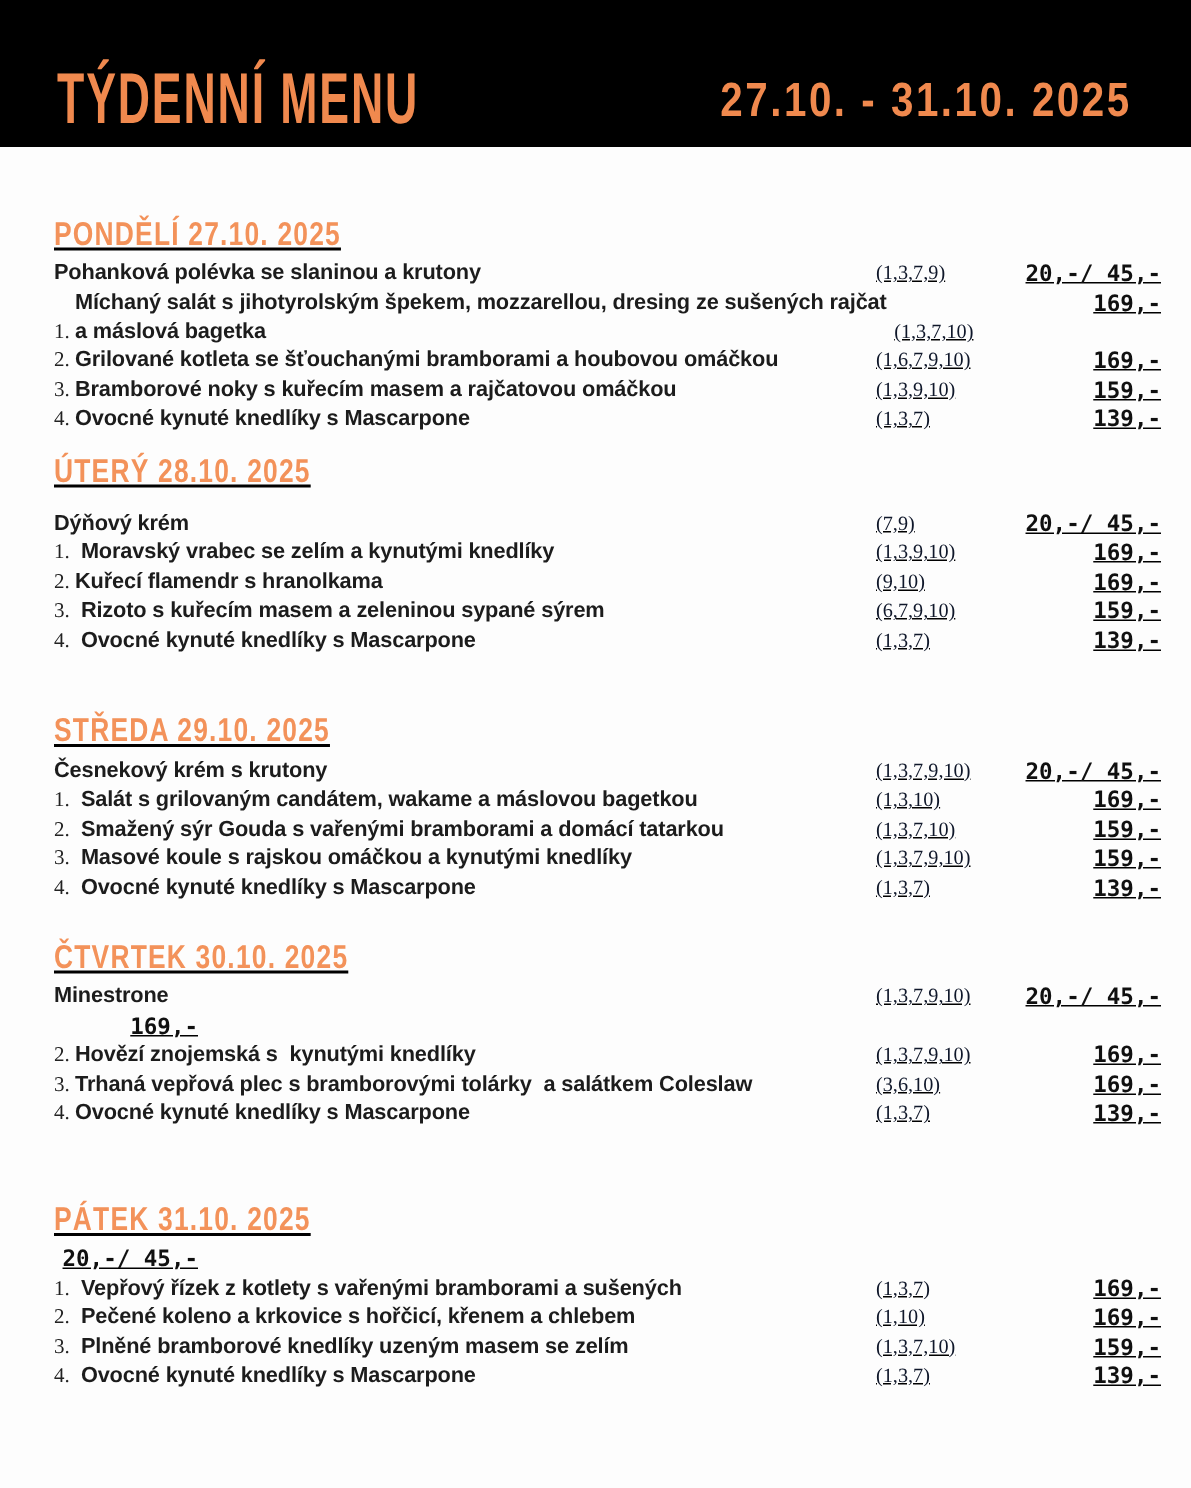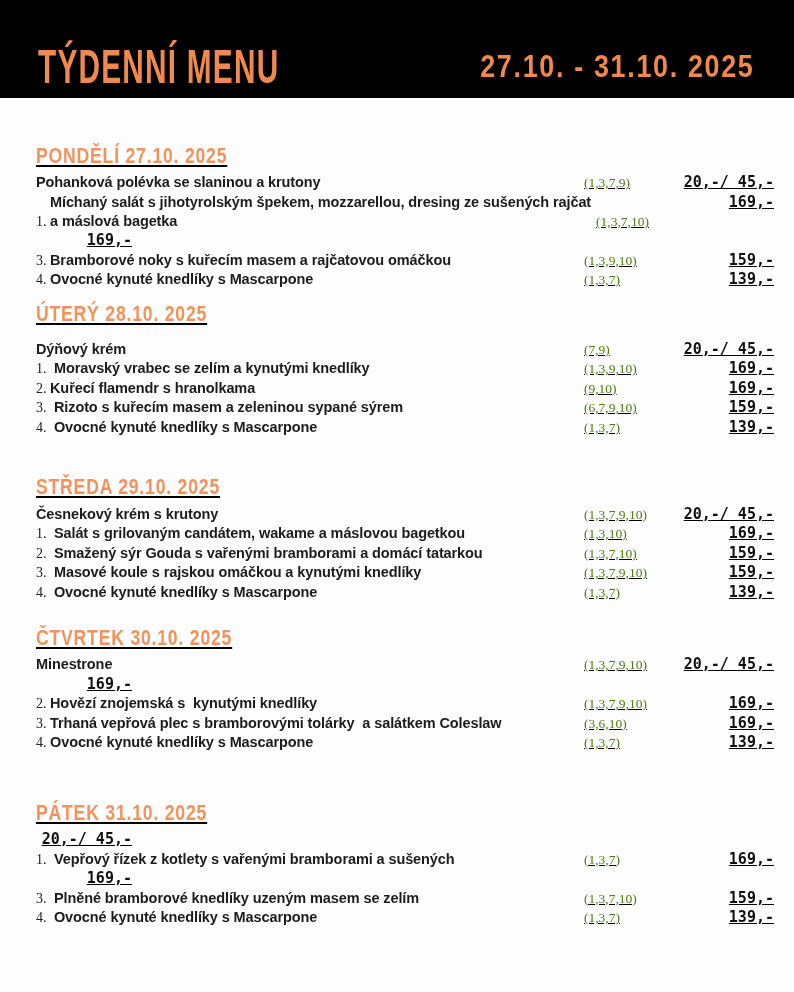--- a/index.html
+++ b/index.html
@@ -52,21 +52,21 @@
     font:400 14px/1 "Liberation Serif",serif;
     color:#222;letter-spacing:0;
   }
   .name{
     display:inline-block;vertical-align:baseline;
     min-width:529px;white-space:pre-wrap;
   }
   .soup-name{min-width:543px;}
   .allergens{
     font:400 13.5px/1 "Liberation Serif",serif;
-    color:#4d7c0f;margin-left:5px;white-space:nowrap;letter-spacing:0;
+    color:#0f172a;margin-left:5px;white-space:nowrap;letter-spacing:0;
   }
   .price{
     flex:0 0 96px;text-align:right;
     font:700 15px/1.3 "DejaVu Sans Mono",monospace;
     color:#101010;white-space:nowrap;
   }
 </style>
 </head>
 <body>
 
@@ -82,20 +82,21 @@
           <div class="row soup-row">
             <div class="dish"><span class="name soup-name">Pohanková polévka se slaninou a krutony</span><span class="allergens">(1,3,7,9)</span></div>
             <div class="price">20,-/ 45,-</div>
           </div>
           <div class="row item-row">
             <div class="dish"><span class="num">1.</span><span class="name">Míchaný salát s jihotyrolským špekem, mozzarellou, dresing ze sušených rajčat
 a máslová bagetka</span><span class="allergens">(1,3,7,10)</span></div>
             <div class="price">169,-</div>
           </div>
           <div class="row item-row">
+            <div class="dish"><span class="num">2.</span><span class="name">Grilované kotleta se šťouchanými bramborami a houbovou omáčkou</span><span class="allergens">(1,6,7,9,10)</span></div>
             <div class="price">169,-</div>
           </div>
           <div class="row item-row">
             <div class="dish"><span class="num">3.</span><span class="name">Bramborové noky s kuřecím masem a rajčatovou omáčkou</span><span class="allergens">(1,3,9,10)</span></div>
             <div class="price">159,-</div>
           </div>
           <div class="row item-row">
             <div class="dish"><span class="num">4.</span><span class="name">Ovocné kynuté knedlíky s Mascarpone</span><span class="allergens">(1,3,7)</span></div>
             <div class="price">139,-</div>
           </div>
@@ -179,20 +180,21 @@
         <h2 class="day-heading">PÁTEK 31.10. 2025</h2>
         <div class="rows">
           <div class="row soup-row">
             <div class="price">20,-/ 45,-</div>
           </div>
           <div class="row item-row">
             <div class="dish"><span class="num">1.</span><span class="name"> Vepřový řízek z kotlety s vařenými bramborami a sušených</span><span class="allergens">(1,3,7)</span></div>
             <div class="price">169,-</div>
           </div>
           <div class="row item-row">
+            <div class="dish"><span class="num">2.</span><span class="name"> Pečené koleno a krkovice s hořčicí, křenem a chlebem</span><span class="allergens">(1,10)</span></div>
             <div class="price">169,-</div>
           </div>
           <div class="row item-row">
             <div class="dish"><span class="num">3.</span><span class="name"> Plněné bramborové knedlíky uzeným masem se zelím</span><span class="allergens">(1,3,7,10)</span></div>
             <div class="price">159,-</div>
           </div>
           <div class="row item-row">
             <div class="dish"><span class="num">4.</span><span class="name"> Ovocné kynuté knedlíky s Mascarpone</span><span class="allergens">(1,3,7)</span></div>
             <div class="price">139,-</div>
           </div>

